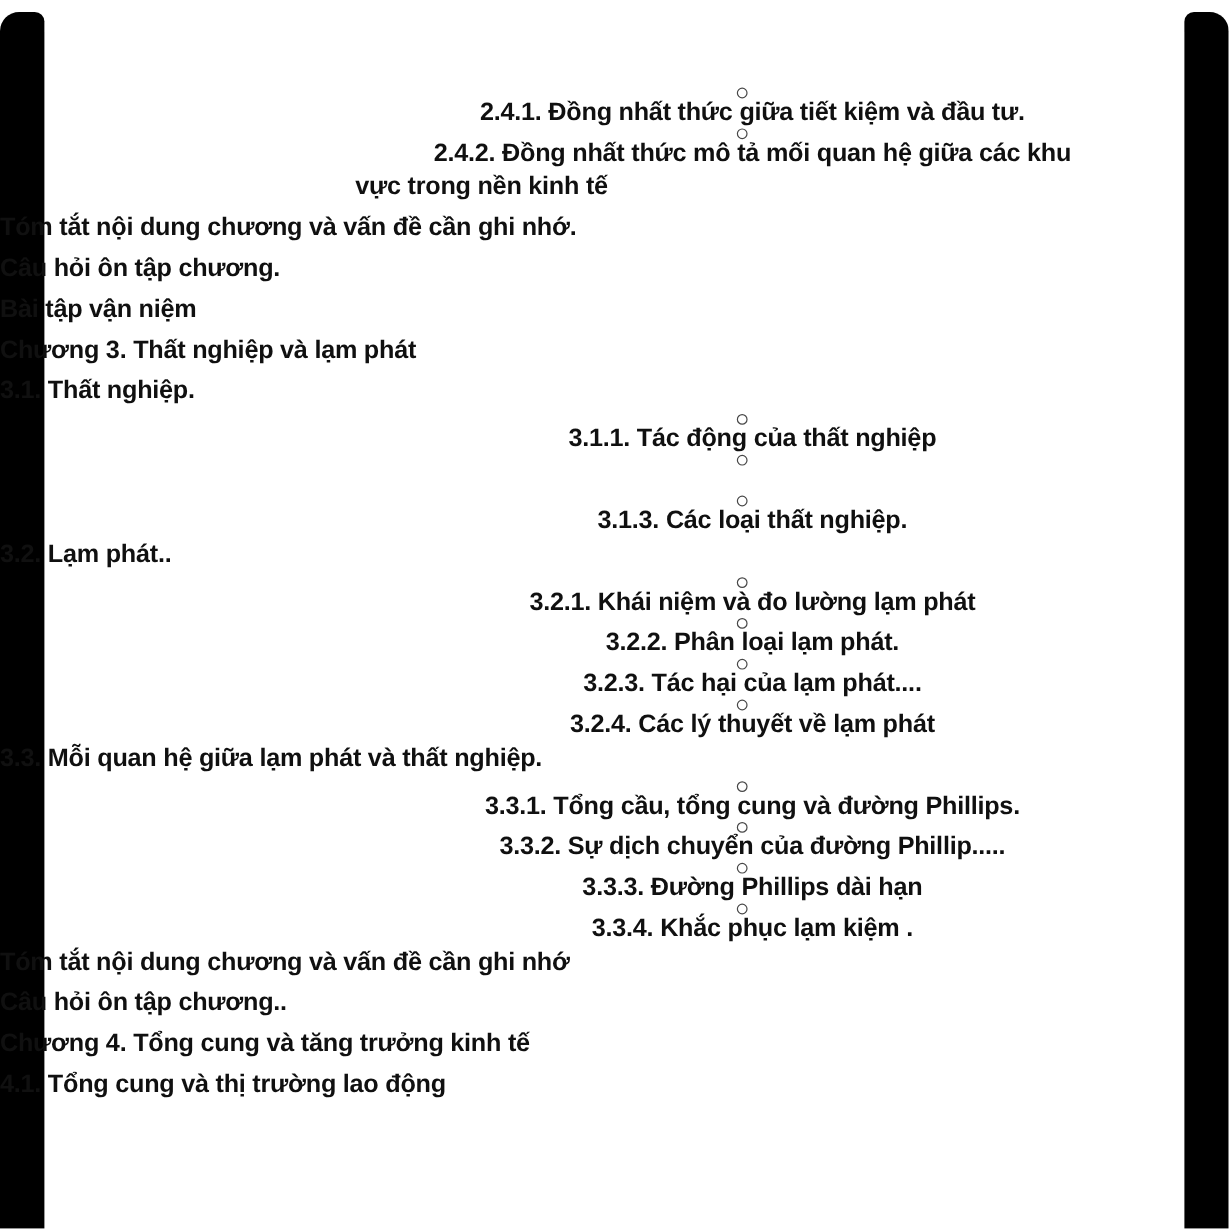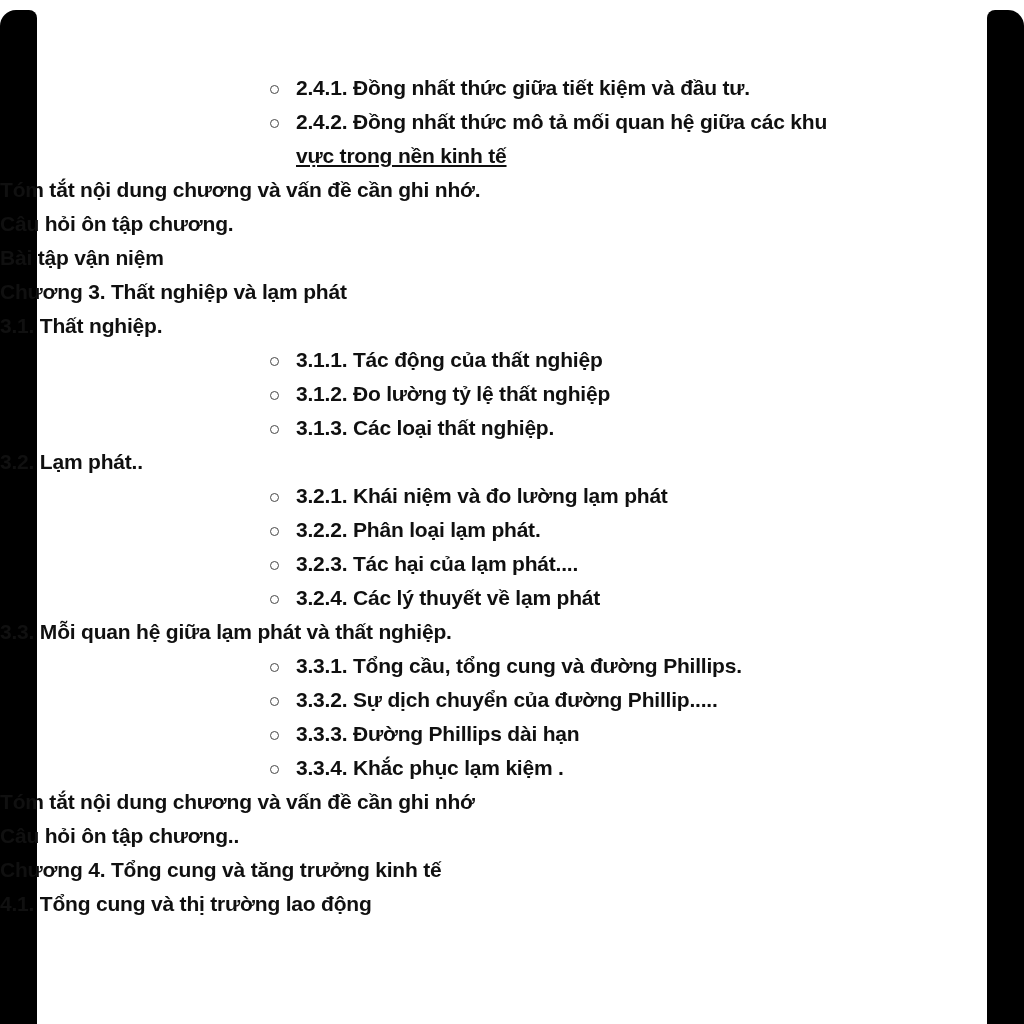--- a/index.html
+++ b/index.html
@@ -13,22 +13,22 @@
   }
   .side-bar.left  { left:0;  border-radius:16px 8px 0 0; }
   .side-bar.right { right:0; border-radius:8px 16px 0 0; }
   .toc { position:absolute; top:71px; left:0; right:40px; }
   .row {
     height:34px; display:flex; align-items:center;
     font-weight:bold; font-size:21px; color:#101010;
     letter-spacing:-0.2px; white-space:pre;
   }
   .l1  { }
-  .l2  { padding-left:270px; }
-  .l2c { padding-left:296px;text-decoration:underline; }
+  .l2  { padding-left:270px;flex-direction:column; }
+  .l2c { padding-left:296px; }
   .bullet {
     flex:0 0 auto; width:9px; height:9px; box-sizing:border-box;
     border:1.5px solid #474747; border-radius:50%;
     margin-right:17px; background:transparent; margin-top:2px;
   }
 </style>
 </head>
 <body>
 
 <div class="canvas">
@@ -38,21 +38,21 @@
   <div class="toc">
     <div class="row l2"><span class="bullet"></span><span>2.4.1. Đồng nhất thức giữa tiết kiệm và đầu tư.</span></div>
     <div class="row l2"><span class="bullet"></span><span>2.4.2. Đồng nhất thức mô tả mối quan hệ giữa các khu</span></div>
     <div class="row l2c"><span>vực trong nền kinh tế</span></div>
     <div class="row l1"><span>Tóm tắt nội dung chương và vấn đề cần ghi nhớ.</span></div>
     <div class="row l1"><span>Câu hỏi ôn tập chương.</span></div>
     <div class="row l1"><span>Bài tập vận niệm</span></div>
     <div class="row l1"><span>Chương 3. Thất nghiệp và lạm phát</span></div>
     <div class="row l1"><span>3.1. Thất nghiệp.</span></div>
     <div class="row l2"><span class="bullet"></span><span>3.1.1. Tác động của thất nghiệp</span></div>
-    <div class="row l2"><span class="bullet"></span><span>3.1.2. Đo lường tỷ lệ thất nghiệp</span></div>
+    <div class="row l2"><span class="bullet"></span></div>
     <div class="row l2"><span class="bullet"></span><span>3.1.3. Các loại thất nghiệp.</span></div>
     <div class="row l1"><span>3.2. Lạm phát..</span></div>
     <div class="row l2"><span class="bullet"></span><span>3.2.1. Khái niệm và đo lường lạm phát</span></div>
     <div class="row l2"><span class="bullet"></span><span>3.2.2. Phân loại lạm phát.</span></div>
     <div class="row l2"><span class="bullet"></span><span>3.2.3. Tác hại của lạm phát....</span></div>
     <div class="row l2"><span class="bullet"></span><span>3.2.4. Các lý thuyết về lạm phát</span></div>
     <div class="row l1"><span>3.3. Mỗi quan hệ giữa lạm phát và thất nghiệp.</span></div>
     <div class="row l2"><span class="bullet"></span><span>3.3.1. Tổng cầu, tổng cung và đường Phillips.</span></div>
     <div class="row l2"><span class="bullet"></span><span>3.3.2. Sự dịch chuyển của đường Phillip.....</span></div>
     <div class="row l2"><span class="bullet"></span><span>3.3.3. Đường Phillips dài hạn</span></div>

